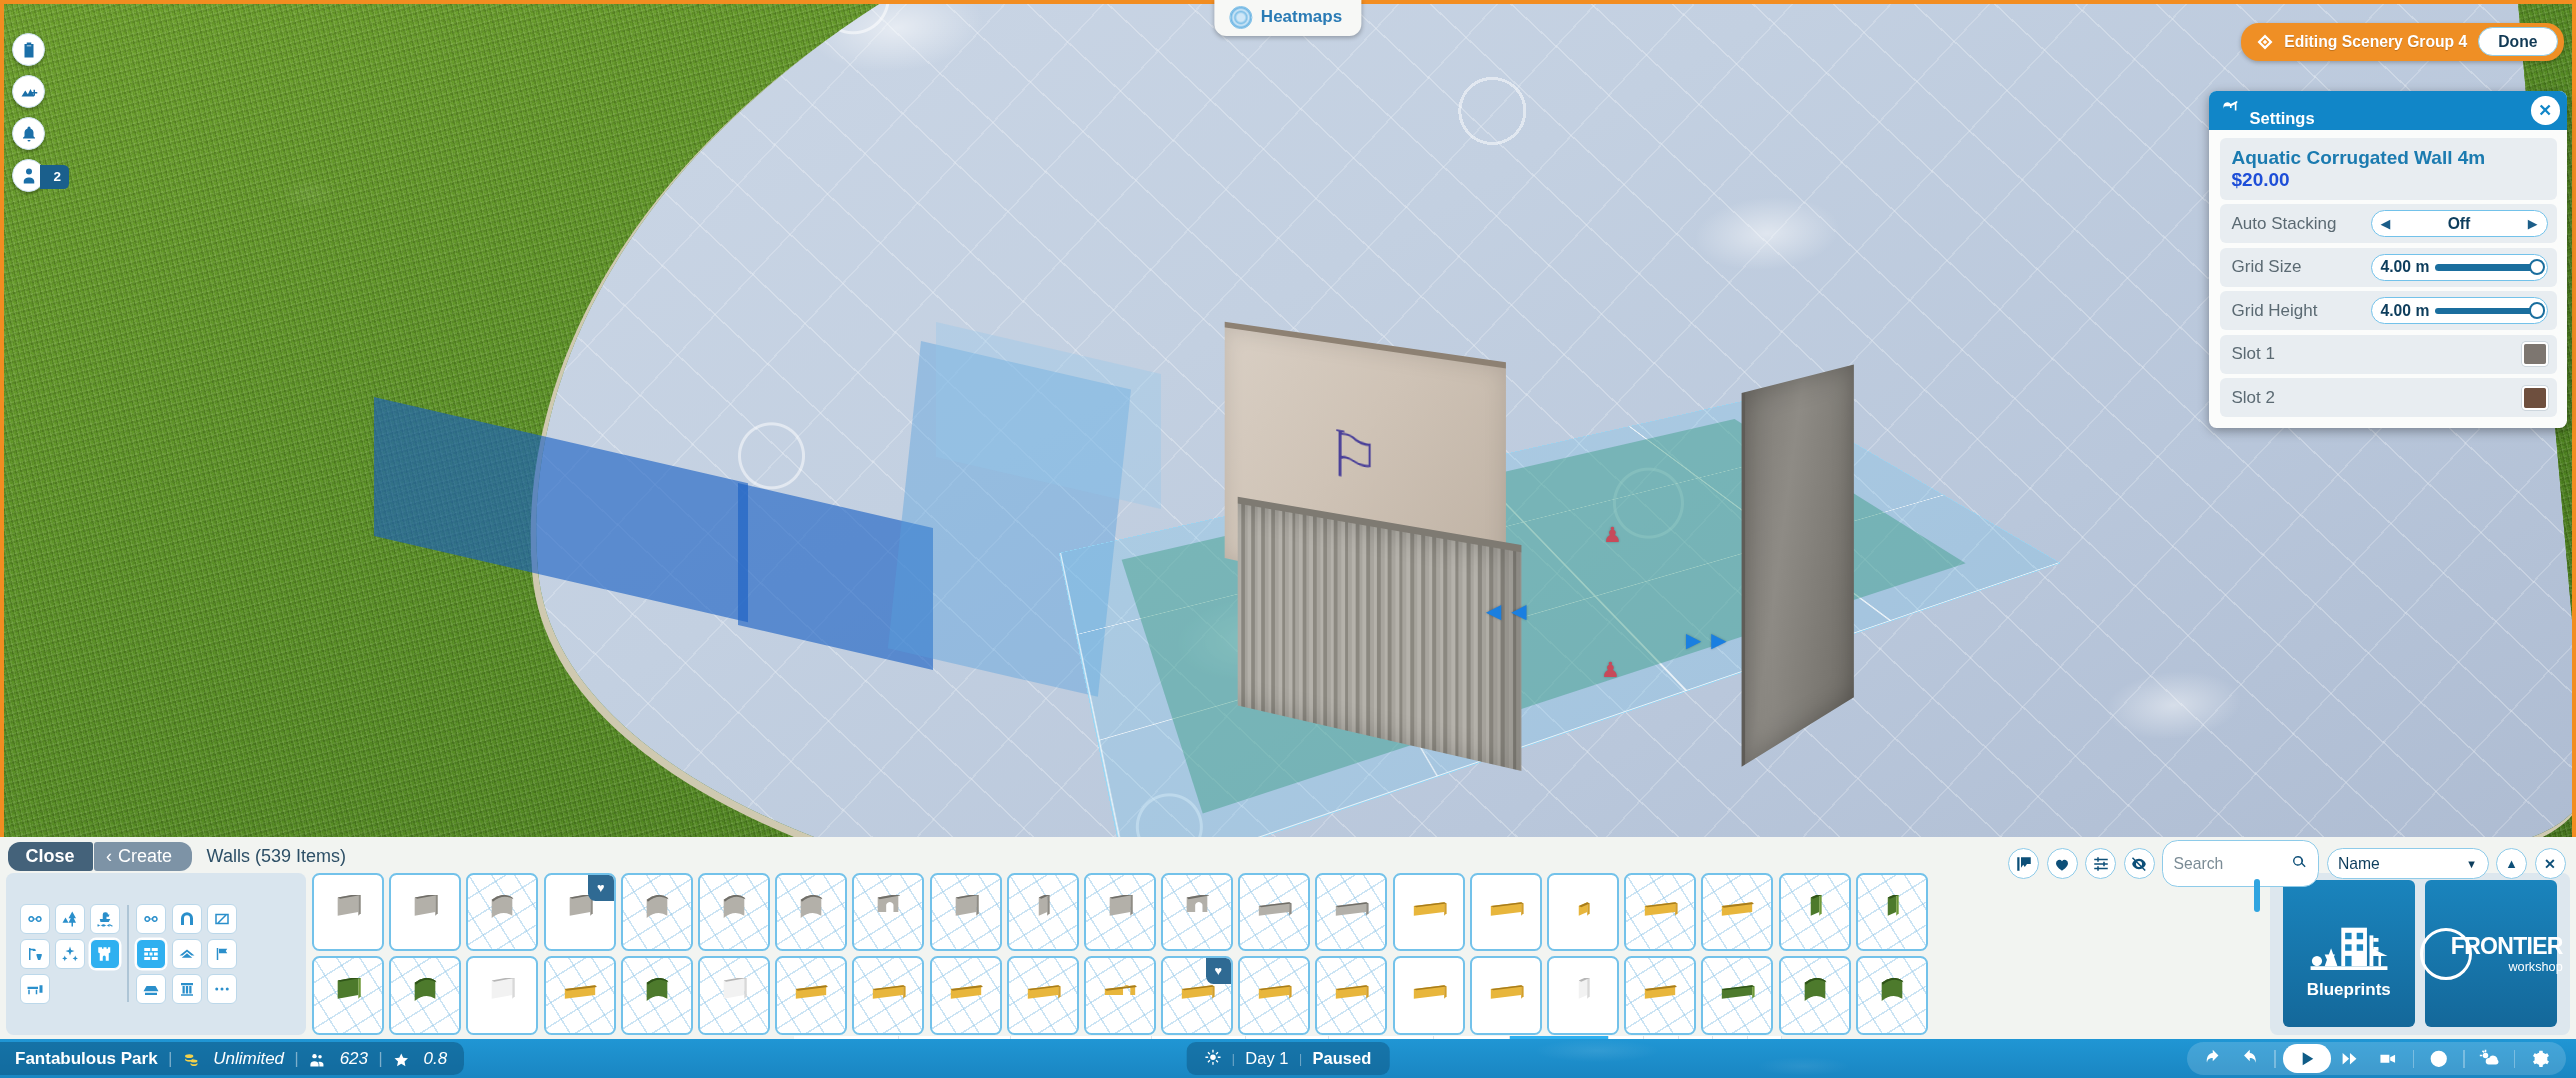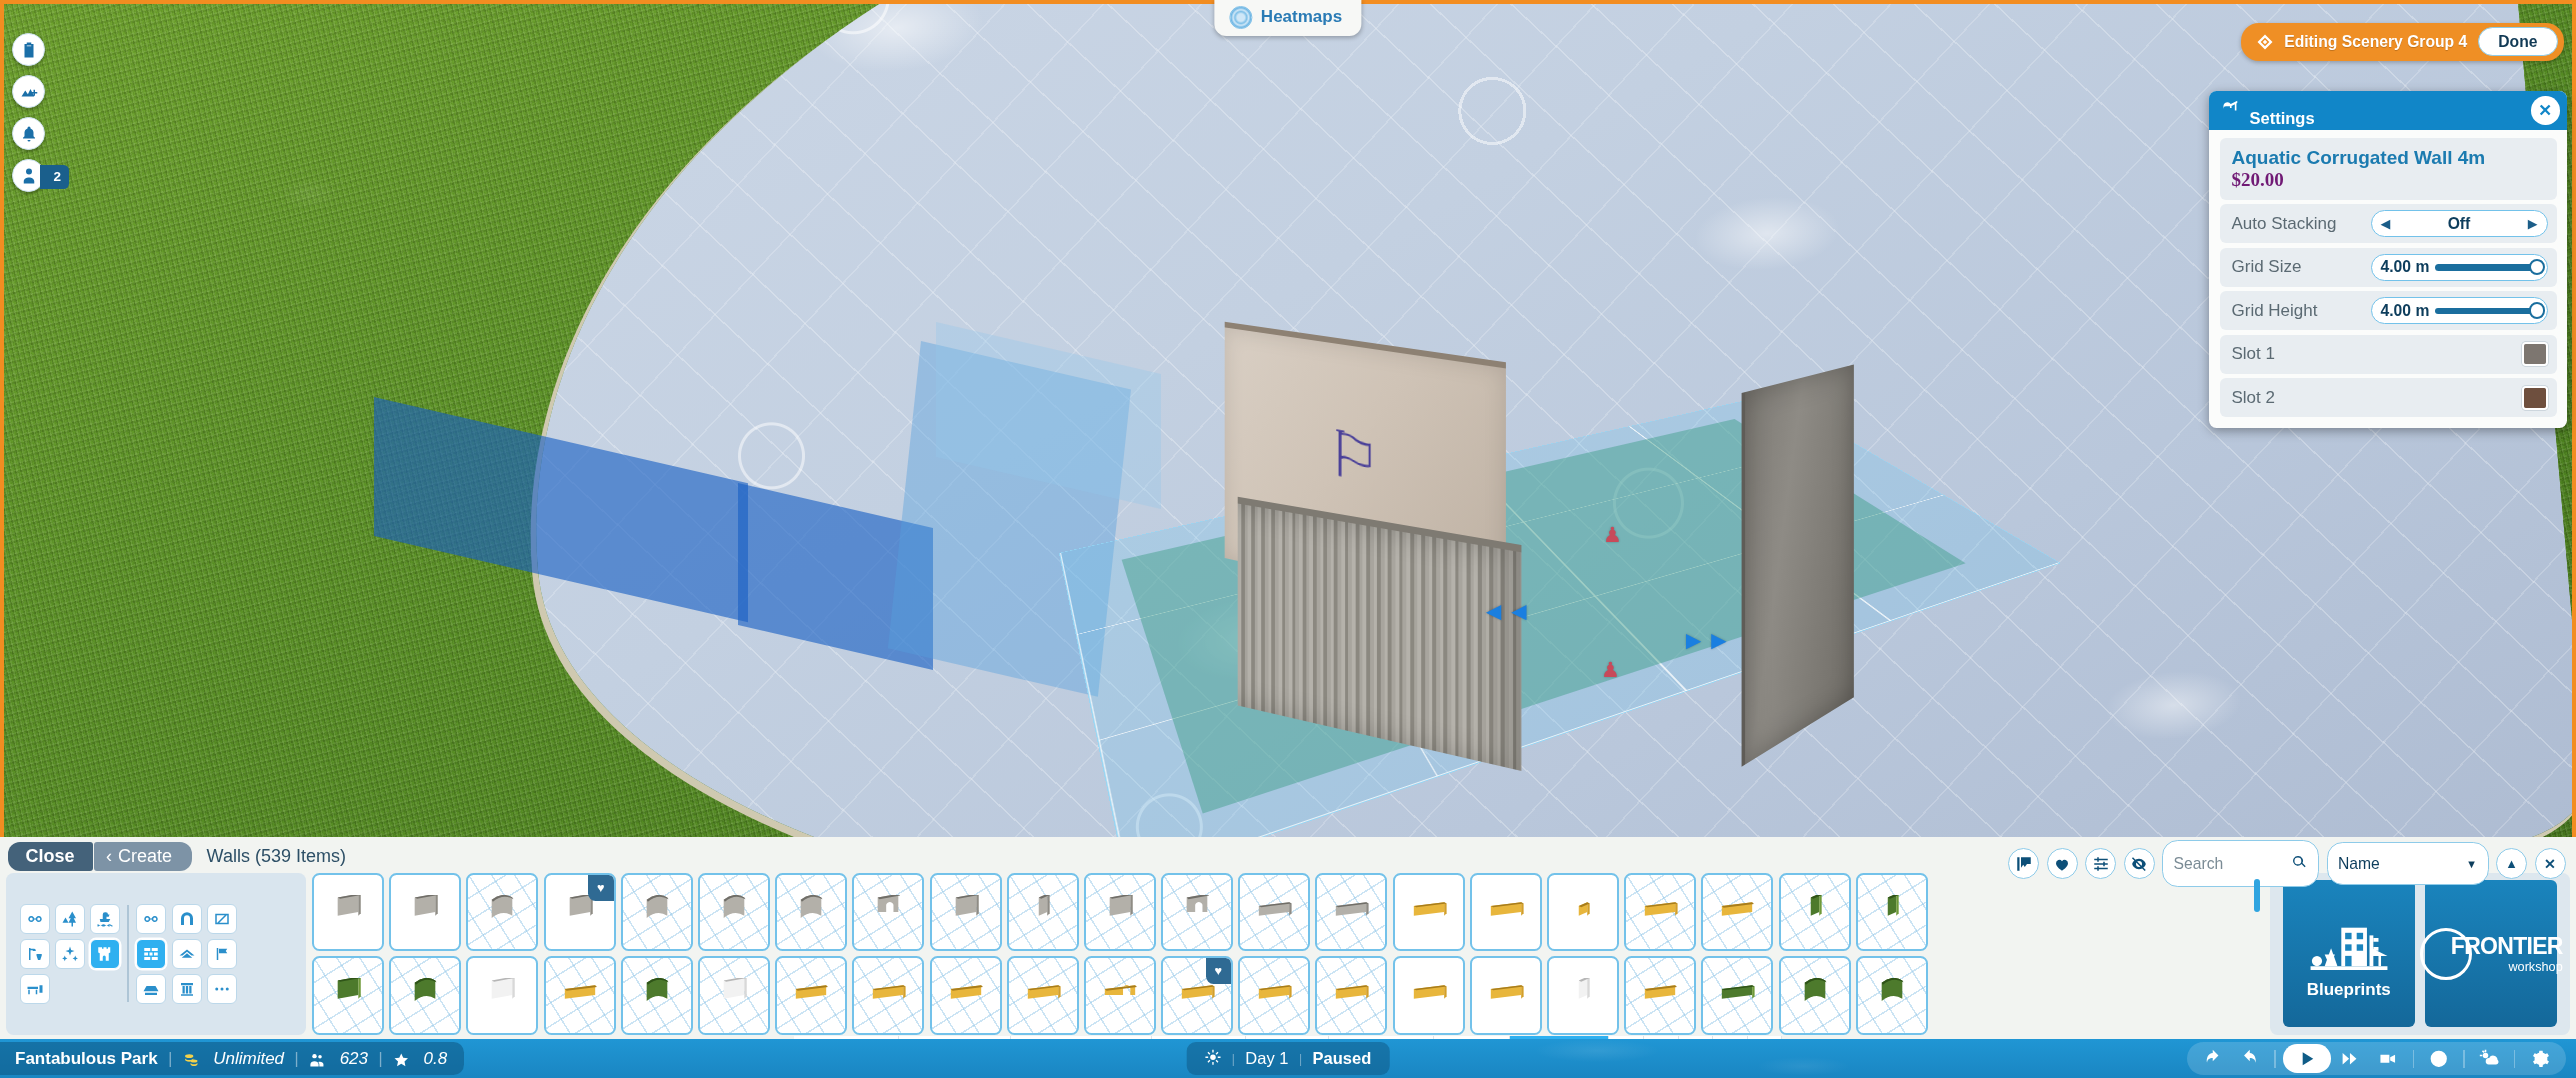--- a/index.html
+++ b/index.html
@@ -192,21 +192,21 @@
   }
   #settings .sp-title{ color:#fff; font-size:16.5px; font-weight:bold; flex:1;margin-top:15px; }
   #settings .sp-close{
     width:28.5px; height:28.5px; border-radius:50%; background:#fff;
     display:flex; align-items:center; justify-content:center;
     color:#1186c8; font-size:16.5px; font-weight:bold;
   }
   #settings .sp-body{ padding:7.5px 10.5px 10.5px; display:flex; flex-direction:column; gap:4.5px; }
   .sp-card{ background:#e8edf1; border-radius:6px; padding:9px 12px; }
   .sp-name{ color:#1b7bb0; font-size:19px; font-weight:bold; line-height:1.18; }
-  .sp-price{ color:#701a75; font-size:19px; font-weight:bold;font-family:Liberation Serif, serif; }
+  .sp-price{ color:#1d4ed8; font-size:19px; font-weight:bold; }
   .sp-move-title{ color:#1b7bb0; font-size:17px; font-weight:bold; text-align:center; margin-bottom:6px; }
   .sp-move-row{ display:flex; justify-content:center; gap:12px; }
   .move-btn{
     width:49px; height:42px; border-radius:50%;
     border:1.5px solid #b9c5cd; background:#edf1f4;
     display:flex; align-items:center; justify-content:center; color:#93a0a8;
   }
   .move-btn.on{ background:#2ab1f0; border-color:#fff; color:#fff; box-shadow:0 0 0 2.2px #fff; }
   .move-btn svg{ width:24px; height:24px; }
   .sp-row{ background:#e8edf1; border-radius:6px; height:39px;
@@ -253,21 +253,21 @@
     color:#0d4f78;
   }
   .tool-circ svg{ width:18px; height:18px; fill:#0d4f78; }
   .tool-search{
     width:157px; height:47px; border-radius:15.7px; background:#fff;
     border:1.5px solid #8ecbe9; display:flex; align-items:center;
     padding:0 10.5px; justify-content:space-between;
   }
   .tool-search .ph{ color:#7a8b95; font-size:15.7px; }
   .tool-sort{
-    width:162px; height:43px; border-radius:15.7px; background:#fff;
+    width:162px; height:31px; border-radius:15.7px; background:#fff;
     border:1.5px solid #8ecbe9; display:flex; align-items:center;
     padding:0 10.5px; justify-content:space-between;
   }
   .tool-sort .val{ color:#0d3d5c; font-size:15.7px; }
   .tool-sort .car{ color:#0d3d5c; font-size:11.2px; }
 
   #bp-main{ display:flex; height:166px; padding:0 6px 4.5px 6px; gap:6px; }
 
   #filter-pad{
     width:300px; background:#d9e5ee; border-radius:7.5px;

